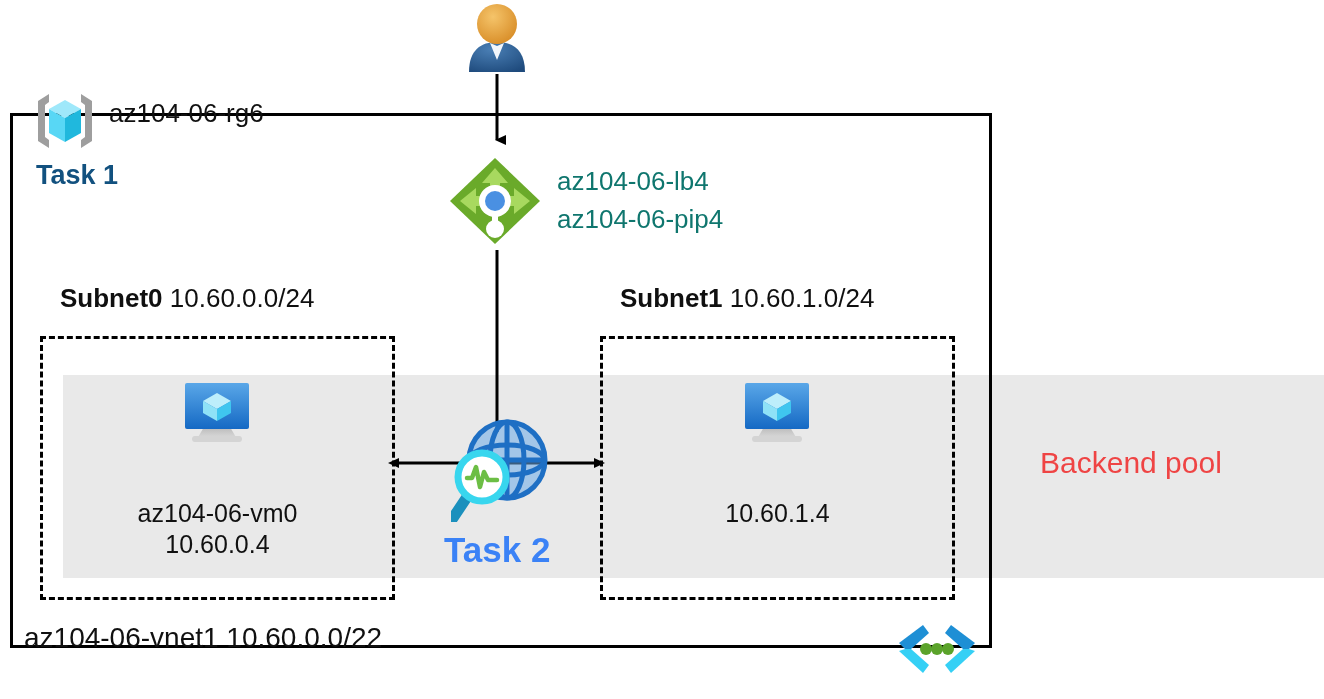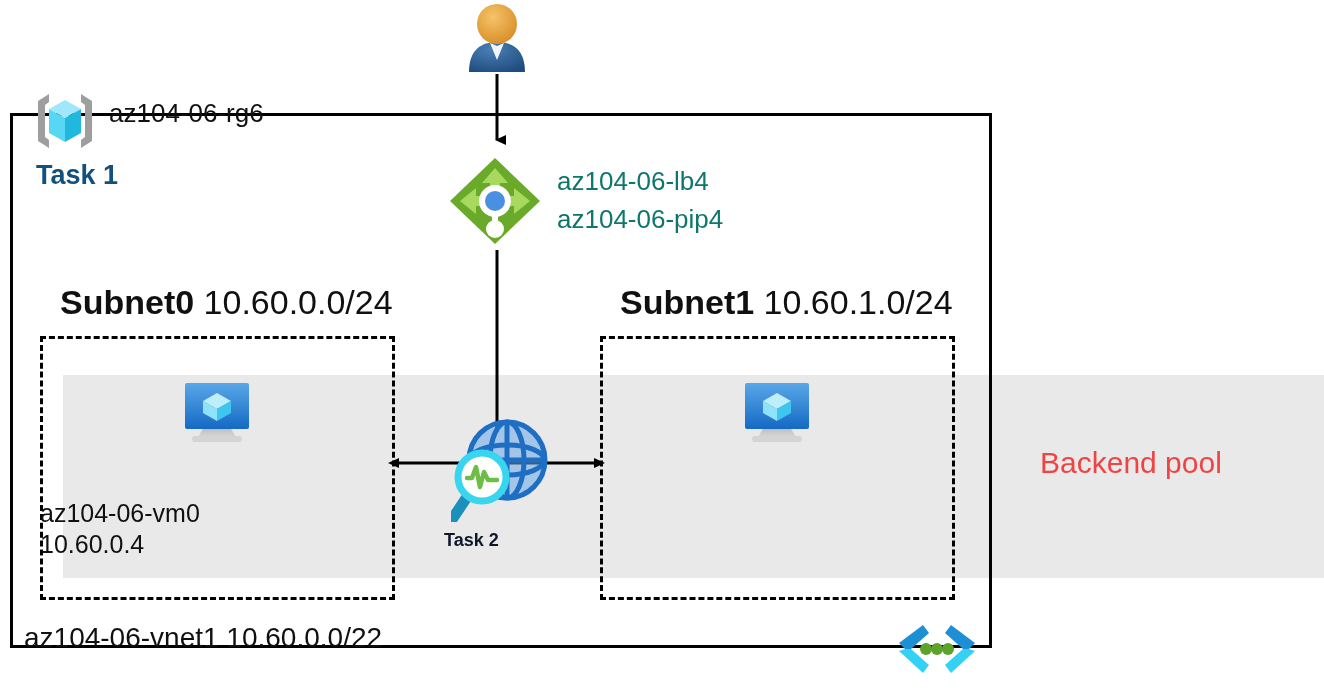--- a/index.html
+++ b/index.html
@@ -53,34 +53,34 @@
     position: absolute;
     border: 3px dashed #000000;
     box-sizing: border-box;
     background: transparent;
   }
   #subnet0-box { left: 40px;  top: 336px; width: 355px; height: 264px; }
   #subnet1-box { left: 600px; top: 336px; width: 355px; height: 264px; }
 
   .subnet-title {
     position: absolute;
-    font-size: 34px;
+    font-size: 26px;
     color: #101010;
     white-space: nowrap;
   }
   .subnet-title b { font-weight: bold; }
   #subnet0-title { left: 60px;  top: 283px; }
   #subnet1-title { left: 620px; top: 283px; text-align: right; }
 
   
   .vm-label {
     position: absolute;
     font-size: 25px;
     color: #101010;
-    text-align: left;
+    text-align: center;
     line-height: 1.25;
     white-space: nowrap;
   }
   #vm0-label { left: 40px;  top: 498px; width: 355px; }
   #vm1-label { left: 600px; top: 498px; width: 355px; }
 
   
   .vm-icon {
     position: absolute;
     width: 74px;
@@ -111,23 +111,23 @@
     top: 160px;
     font-size: 27px;
     font-weight: bold;
     color: #12517f;
     white-space: nowrap;
   }
   #task2-label {
     position: absolute;
     left: 444px;
     top: 530px;
-    font-size: 18px;
+    font-size: 35px;
     font-weight: bold;
-    color: #0f172a;
+    color: #3b82f6;
     white-space: nowrap;
     text-align: center;
   }
 
   
   #lb-icon {
     position: absolute;
     left: 448px;
     top: 156px;
     width: 94px;
@@ -254,20 +254,21 @@
         <polygon points="51,20 37,28 37,40 51,32" fill="#3fc6ef"></polygon>
       </g>
     </svg>
   </div>
 
   <div id="vm0-label" class="vm-label">
     <div>az104-06-vm0</div>
     <div>10.60.0.4</div>
   </div>
   <div id="vm1-label" class="vm-label">
+    <div>10.60.1.4</div>
   </div>
 
   <svg id="connectors" viewBox="0 0 1324 699">
     <defs>
       <marker id="arrowDown" markerWidth="12" markerHeight="12" refX="5" refY="9" orient="auto" markerUnits="userSpaceOnUse">
         <polygon points="0,0 10,0 5,11" fill="#000000"></polygon>
       </marker>
       <marker id="arrowLeft" markerWidth="12" markerHeight="12" refX="10" refY="5" orient="auto" markerUnits="userSpaceOnUse">
         <polygon points="11,0 11,10 0,5" fill="#000000"></polygon>
       </marker>

